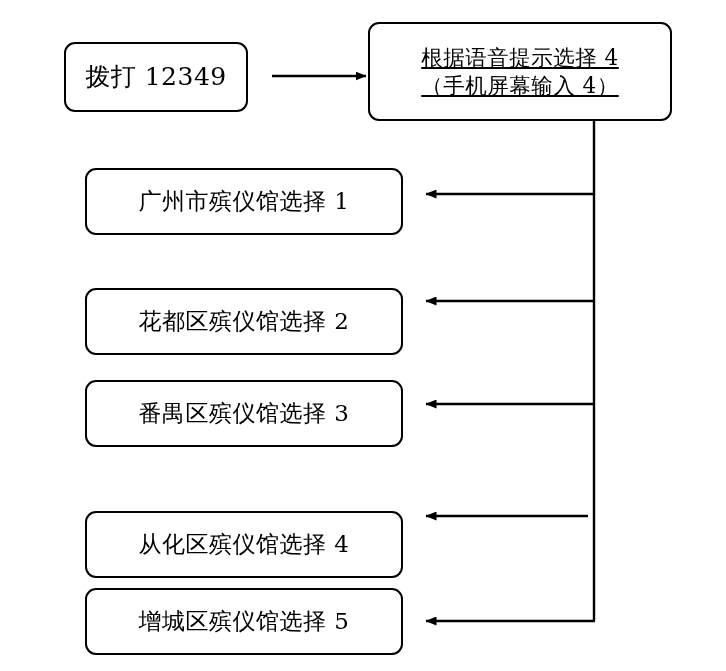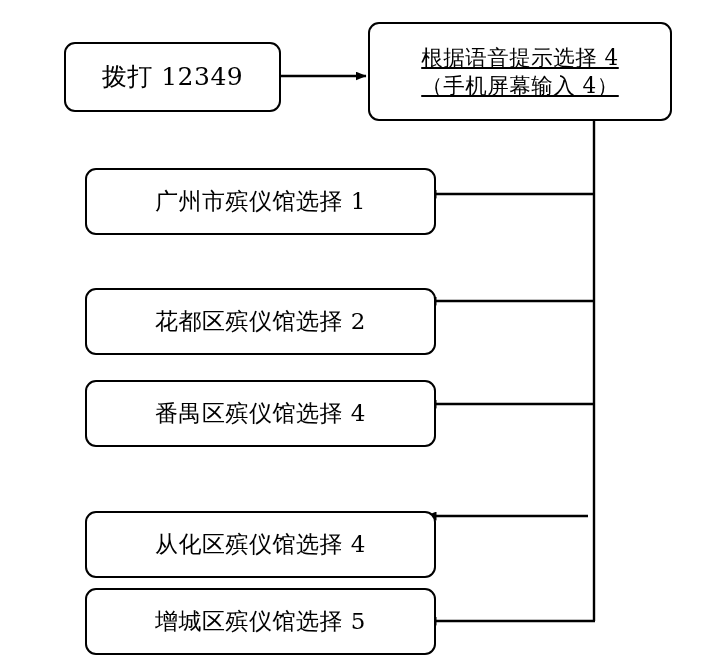--- a/index.html
+++ b/index.html
@@ -38,23 +38,23 @@
     font-weight: 400;
     letter-spacing: 0.5px;
     line-height: 1.30;
     z-index: 2;
   }
   .node-text {
     display: block;
     white-space: pre-line;
   }
   
-  #node-dial      { left: 64px;  top: 42px;  width: 217px; height: 70px;  font-size: 25px; }
+  #node-dial      { left: 64px;  top: 42px;  width: 184px; height: 70px;  font-size: 25px; }
   #node-prompt    { left: 368px; top: 22px;  width: 304px; height: 99px;  font-size: 21.5px; text-decoration: underline; }
-  .node-option    { left: 85px;  width: 351px; height: 67px; font-size: 23px; }
+  .node-option    { left: 85px;  width: 318px; height: 67px; font-size: 23px; }
   #node-opt-1     { top: 168px; }
   #node-opt-2     { top: 288px; }
   #node-opt-3     { top: 380px; }
   #node-opt-4     { top: 491px; margin-top: 20px; }
   #node-opt-5     { top: 588px; text-align: right; }
 </style>
 </head>
 <body>
 
 <div id="canvas">
@@ -95,21 +95,21 @@
 
   <div class="node node-option" id="node-opt-1">
     <span class="node-text">广州市殡仪馆选择 1</span>
   </div>
 
   <div class="node node-option" id="node-opt-2">
     <span class="node-text">花都区殡仪馆选择 2</span>
   </div>
 
   <div class="node node-option" id="node-opt-3">
-    <span class="node-text">番禺区殡仪馆选择 4</span>
+    <span class="node-text">番禺区殡仪馆选择 3</span>
   </div>
 
   <div class="node node-option" id="node-opt-4">
     <span class="node-text">从化区殡仪馆选择 4</span>
   </div>
 
   <div class="node node-option" id="node-opt-5">
     <span class="node-text">增城区殡仪馆选择 5</span>
   </div>
 

